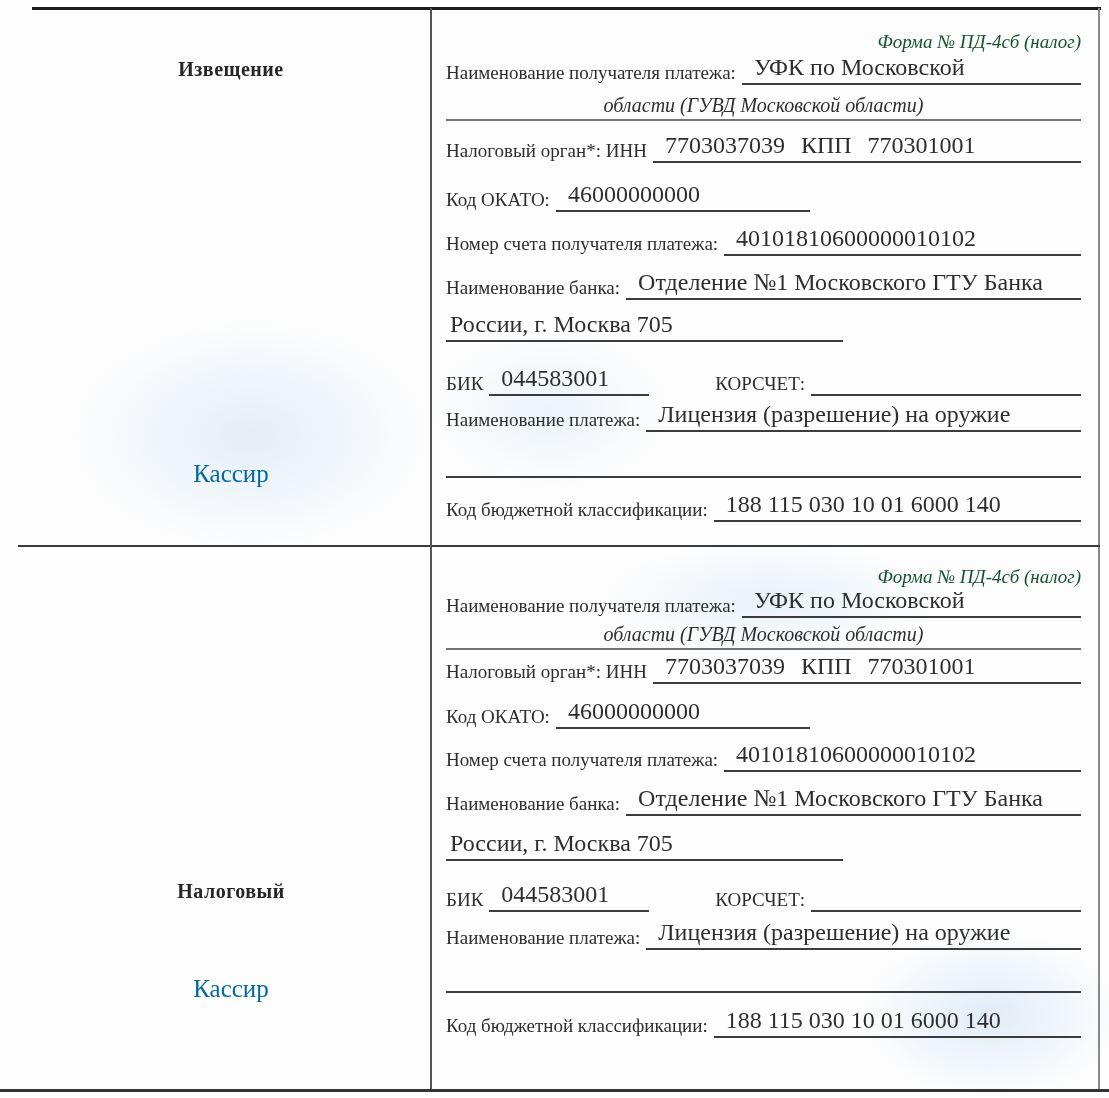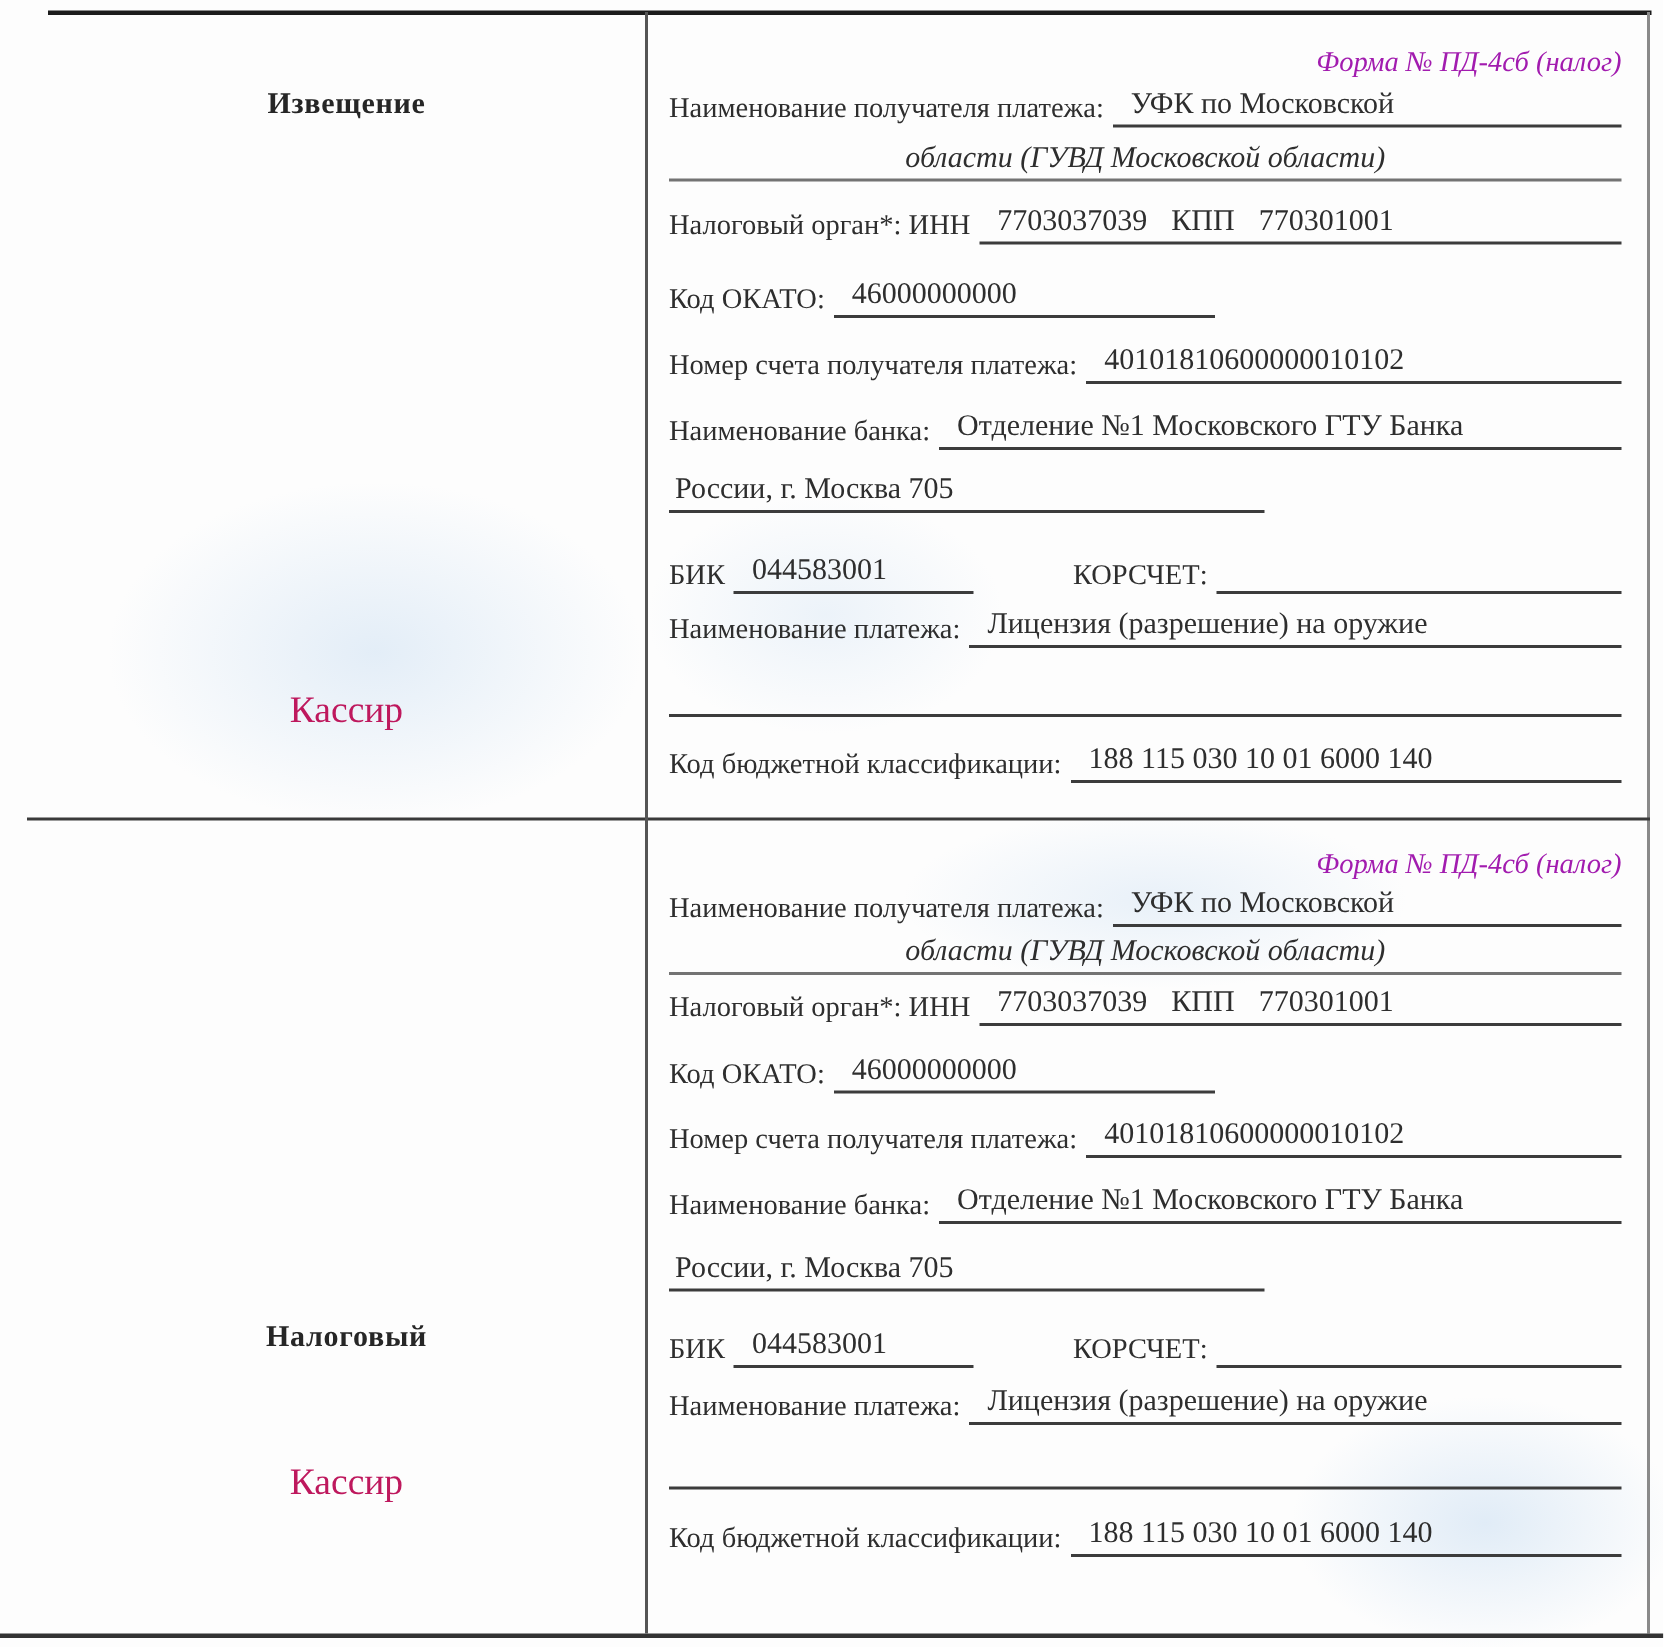--- a/index.html
+++ b/index.html
@@ -25,38 +25,38 @@
   .rule.top    { left:32px; right:8px; top:7px;   height:3px; background:#1c1c1c; }
   .rule.mid    { left:18px; right:9px; top:545px; height:2px; background:#3a3a3a; }
   .rule.bottom { left:0;   right:0;   top:1089px; height:3px; background:#333; }
   .rule.vert   { left:430px; top:8px; height:1081px; width:2px; background:#555; }
   .rule.right  { right:9px;  top:8px; height:1081px; width:2px; background:#8a8a8a; }
 
   .left-cell { position:absolute; left:34px; width:394px; height:537px; text-align:center; }
   .left-cell.s1 { top:8px; }
   .left-cell.s2 { top:547px; }
   .section-title { position:absolute; left:0; right:0; font-size:20px; font-weight:bold; color:#262626; letter-spacing:0.5px; }
-  .cashier      { position:absolute; left:0; right:0; font-size:25px; color:#be185d; }
+  .cashier      { position:absolute; left:0; right:0; font-size:25px; color:#0369a1; }
   .s1 .section-title { top:50px; }
   .s1 .cashier       { top:452px; }
   .s2 .section-title { top:333px; }
   .s2 .cashier       { top:428px; }
 
   .right-cell { position:absolute; left:432px; right:12px; height:537px; }
   .right-cell.s1 { top:8px; }
   .right-cell.s2 { top:547px; }
 
   .frow { position:absolute; left:14px; right:16px; display:flex; align-items:flex-end; height:27px; font-size:19px; }
   .frow .fl { white-space:nowrap; padding-right:6px; padding-bottom:1px; }
-  .frow .fv { border-bottom:2px solid #3c3c3c; padding:0 6px 2px 12px; white-space:nowrap; font-size:20px; }
+  .frow .fv { border-bottom:2px solid #3c3c3c; padding:0 6px 2px 12px; white-space:nowrap; font-size:24px; }
   .frow .fv.grow { flex:1 1 auto; }
   .frow .fv.okato { width:236px; flex:none; }
   .frow .fv.bik   { width:142px; flex:none; }
   .frow .fv.w64   { width:61%;  flex:none; padding-left:4px; }
-  .frow.formno { justify-content:flex-end; font-style:italic; font-size:19px; color:#a21caf; }
+  .frow.formno { justify-content:flex-end; font-style:italic; font-size:19px; color:#14532d; }
   .frow.fullline { border-bottom:2px solid #737373; justify-content:center;font-style:italic; }
   .frow.fullline .fc { padding-bottom:2px; font-size:20px; }
   .frow.blankline { border-bottom:2px solid #3c3c3c; height:0; }
   .gapL { margin-left:66px; }
   .inn  { padding-right:16px; }
   .kppv { padding-left:16px; }
 </style>
 </head>
 <body>
 

